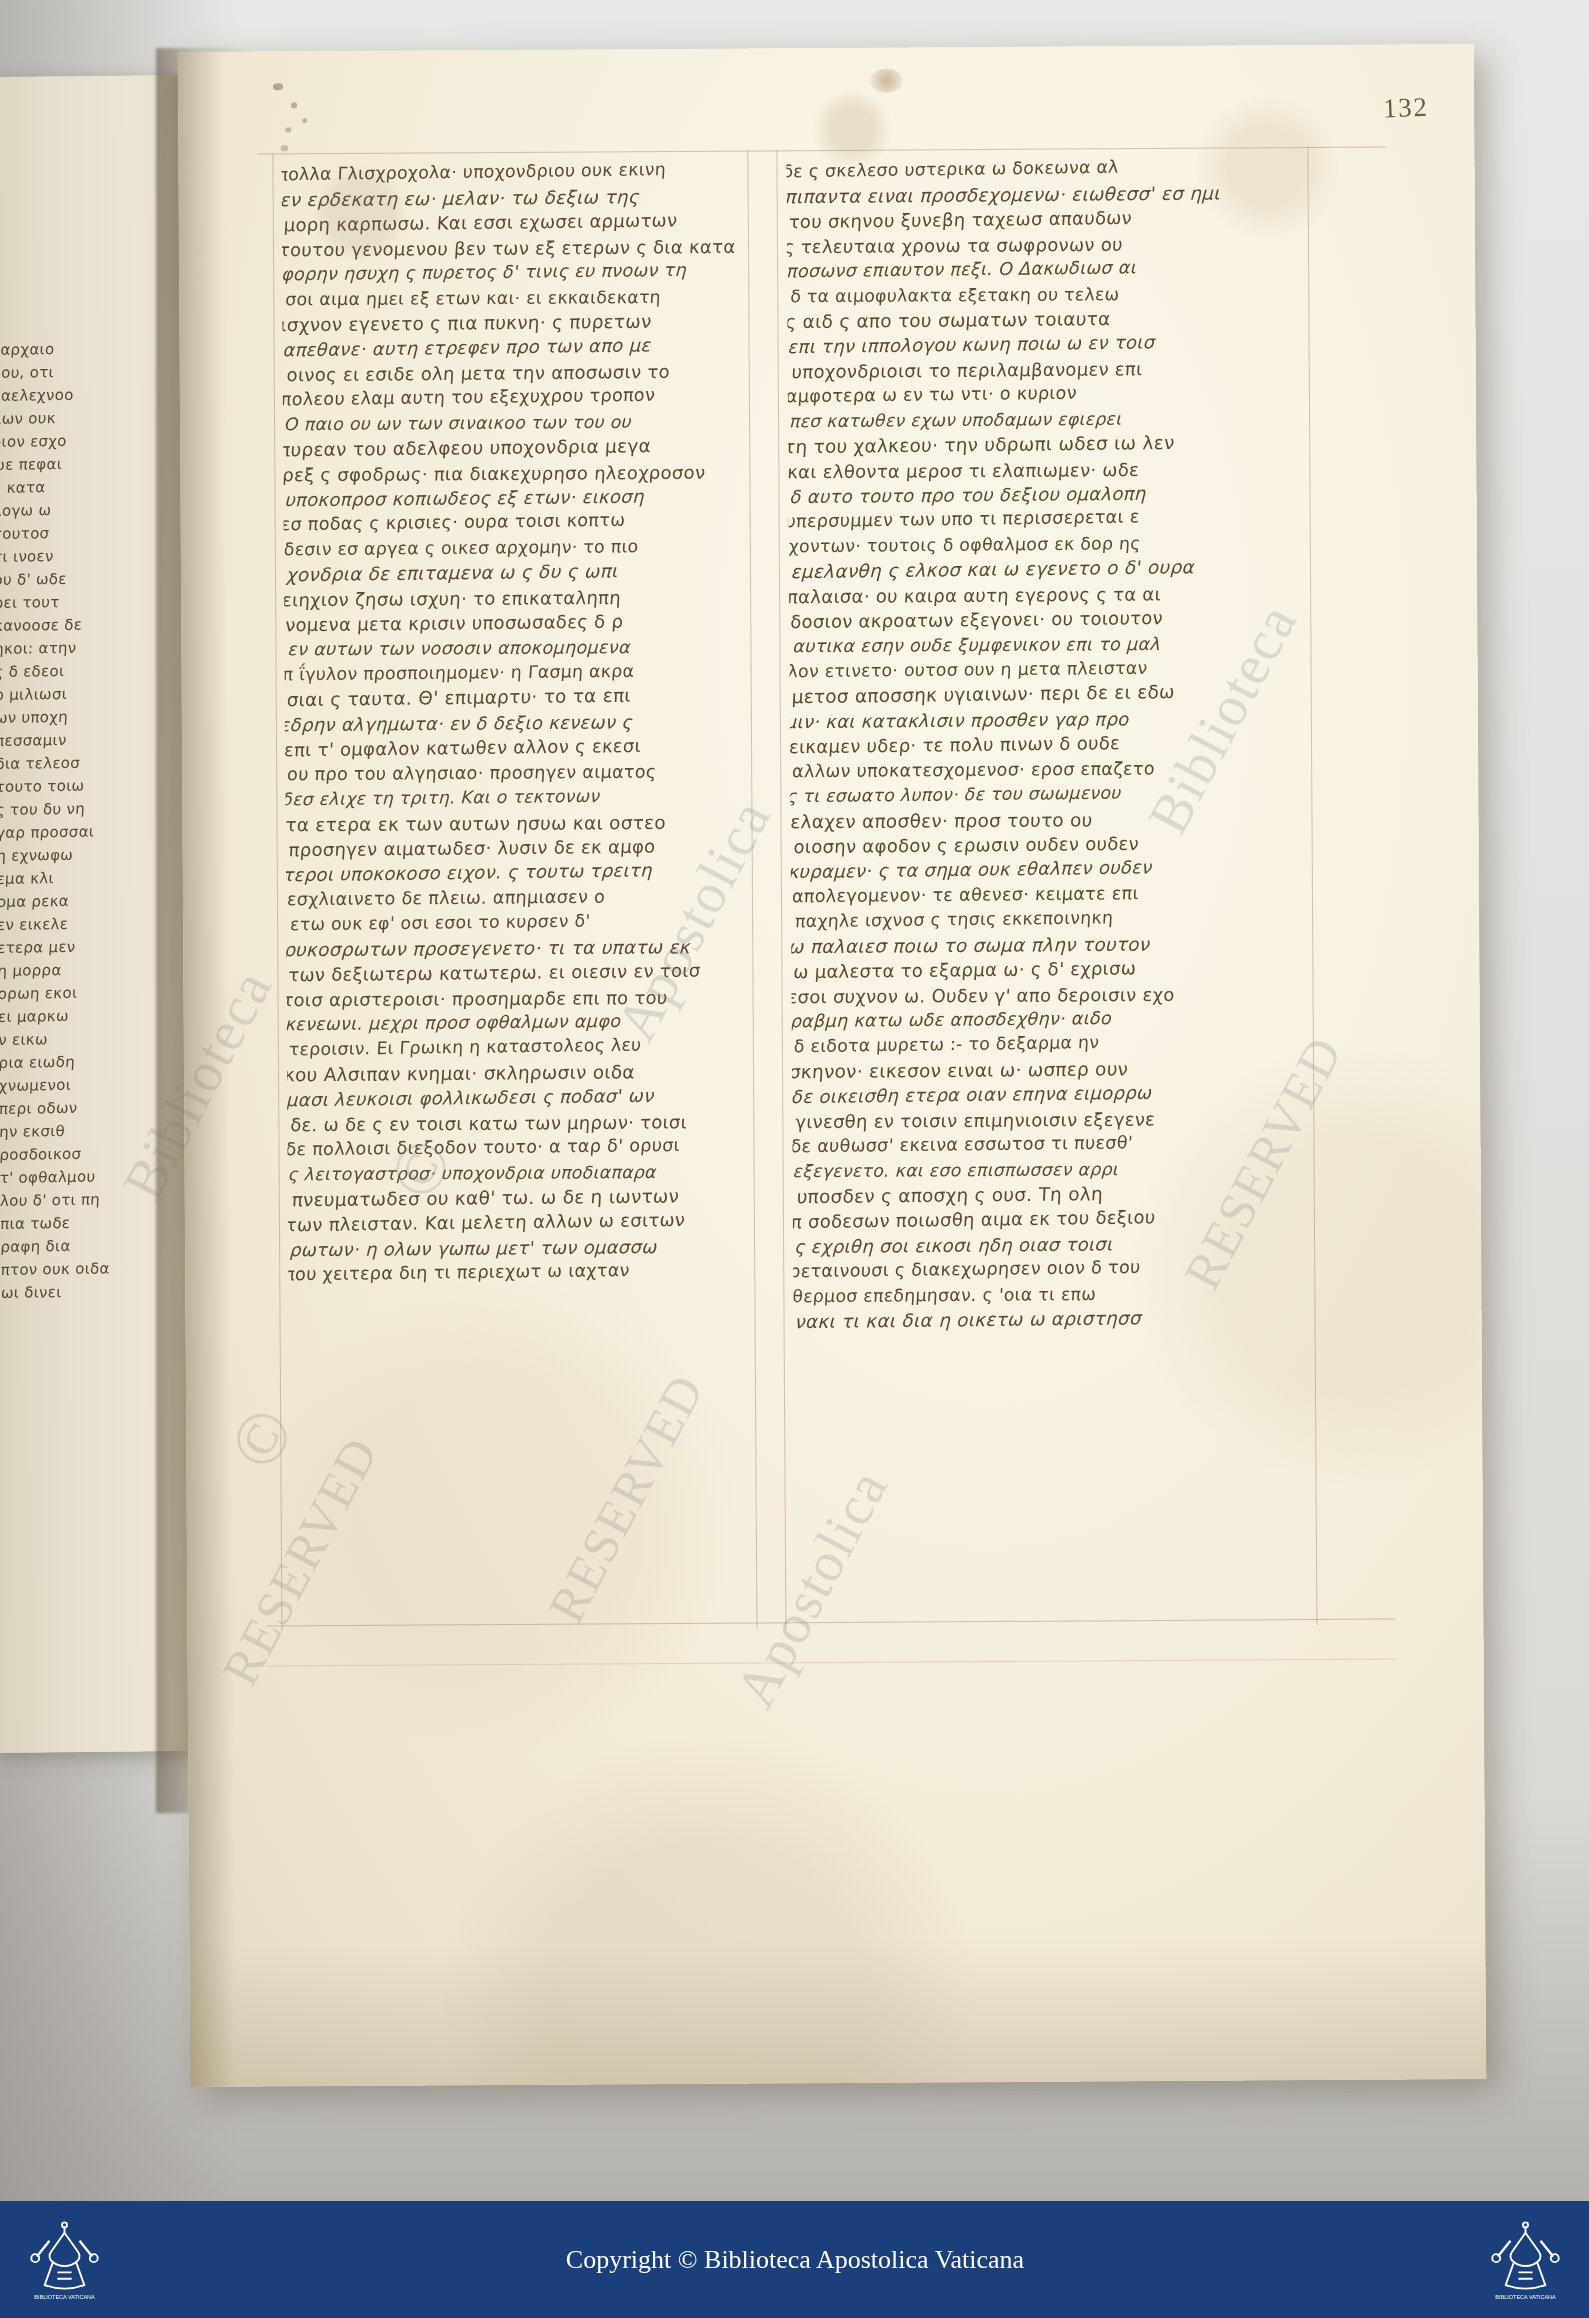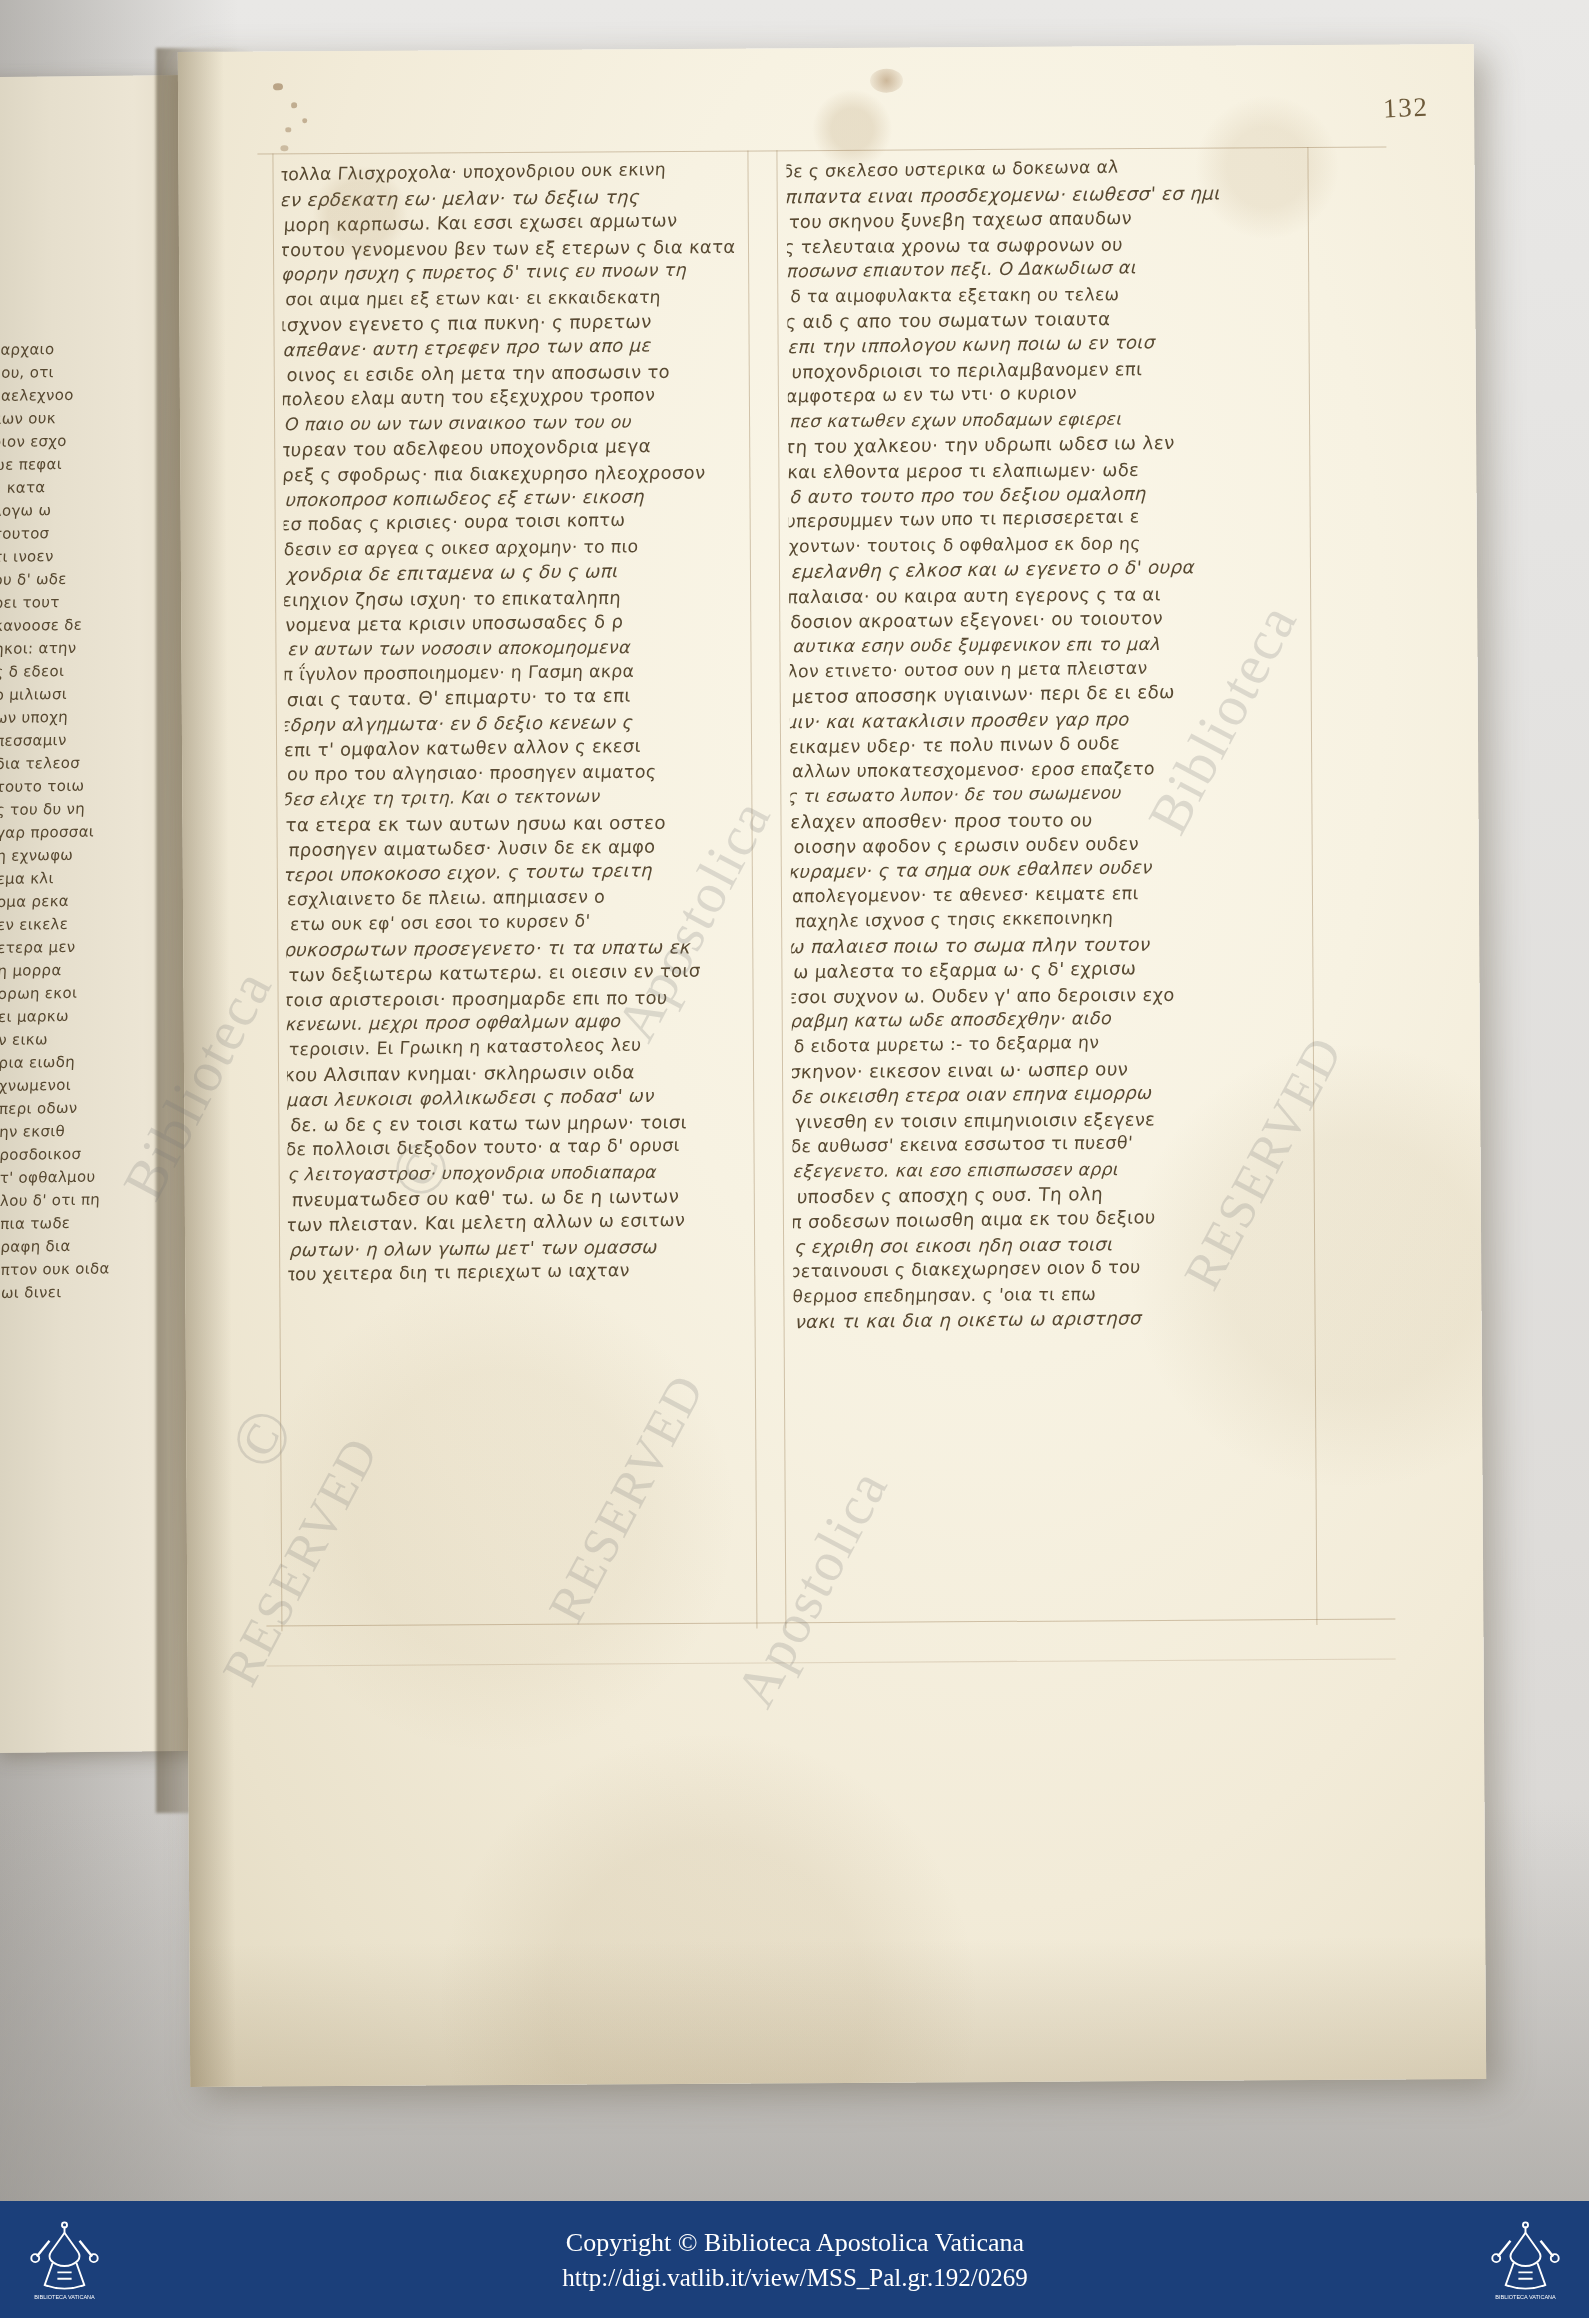--- a/index.html
+++ b/index.html
@@ -416,21 +416,20 @@
           <circle cx="18" cy="52" r="5"></circle>
           <circle cx="92" cy="52" r="5"></circle>
           <path d="M46 70 L64 70 M46 78 L64 78"></path>
         </g>
         <text x="55" y="104" font-size="7" fill="#ffffff" text-anchor="middle" font-family="Liberation Sans, sans-serif">BIBLIOTECA VATICANA</text>
       </svg>
     </div>
 
     <div class="footer-text">
       <div class="footer-copy">Copyright © Biblioteca Apostolica Vaticana</div>
-      <div class="footer-url">http://digi.vatlib.it/view/MSS_Pal.gr.192/0269</div>
     </div>
 
     <div class="crest">
       <svg width="87" height="87" viewBox="0 0 110 110" aria-hidden="true">
         <g fill="none" stroke="#ffffff" stroke-width="2.4">
           <path d="M55 20 L38 44 Q34 50 38 55 Q45 62 55 62 Q65 62 72 55 Q76 50 72 44 Z"></path>
           <path d="M55 20 L55 12"></path>
           <circle cx="55" cy="10" r="3.2"></circle>
           <path d="M40 58 L30 86 Q55 95 80 86 L70 58"></path>
           <path d="M36 30 L20 50" stroke-width="3"></path>

